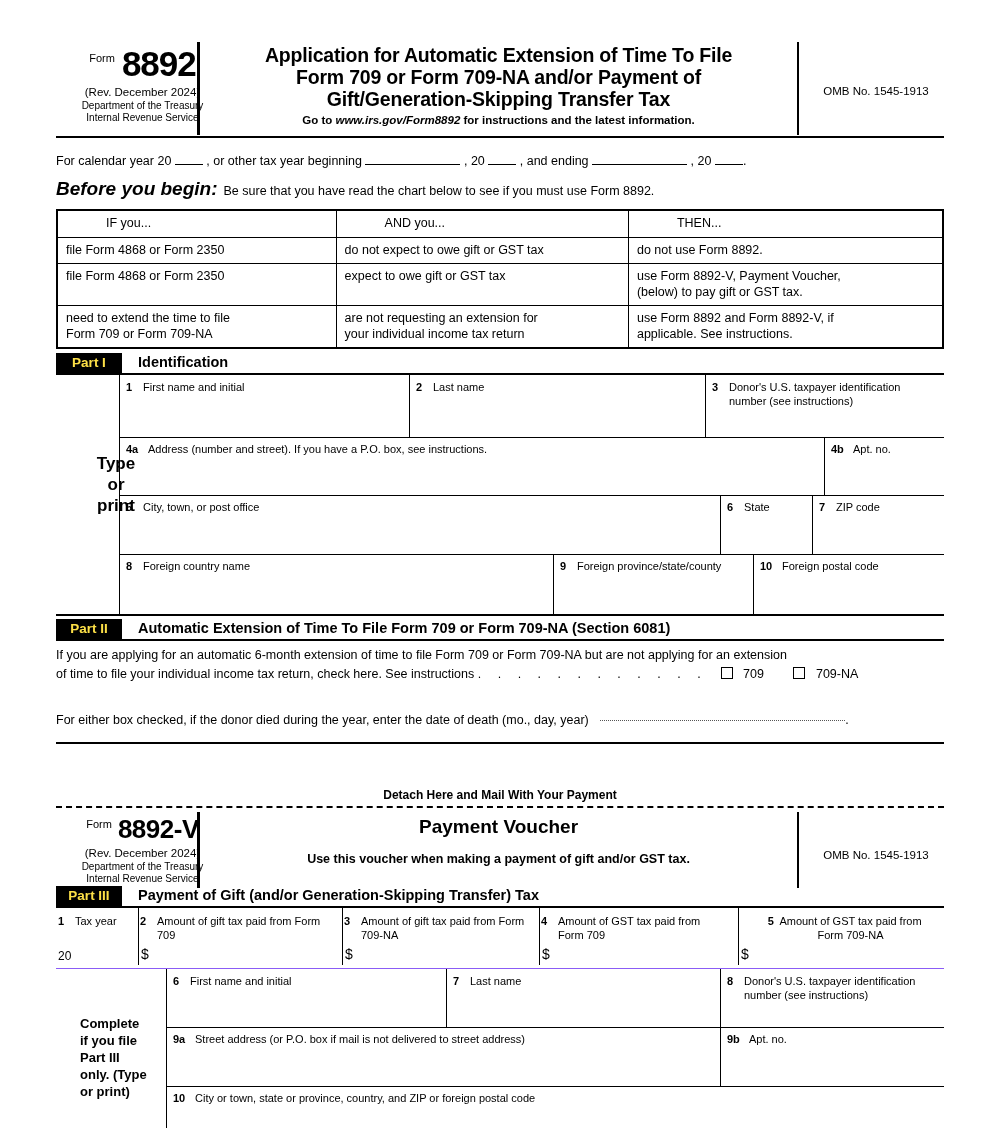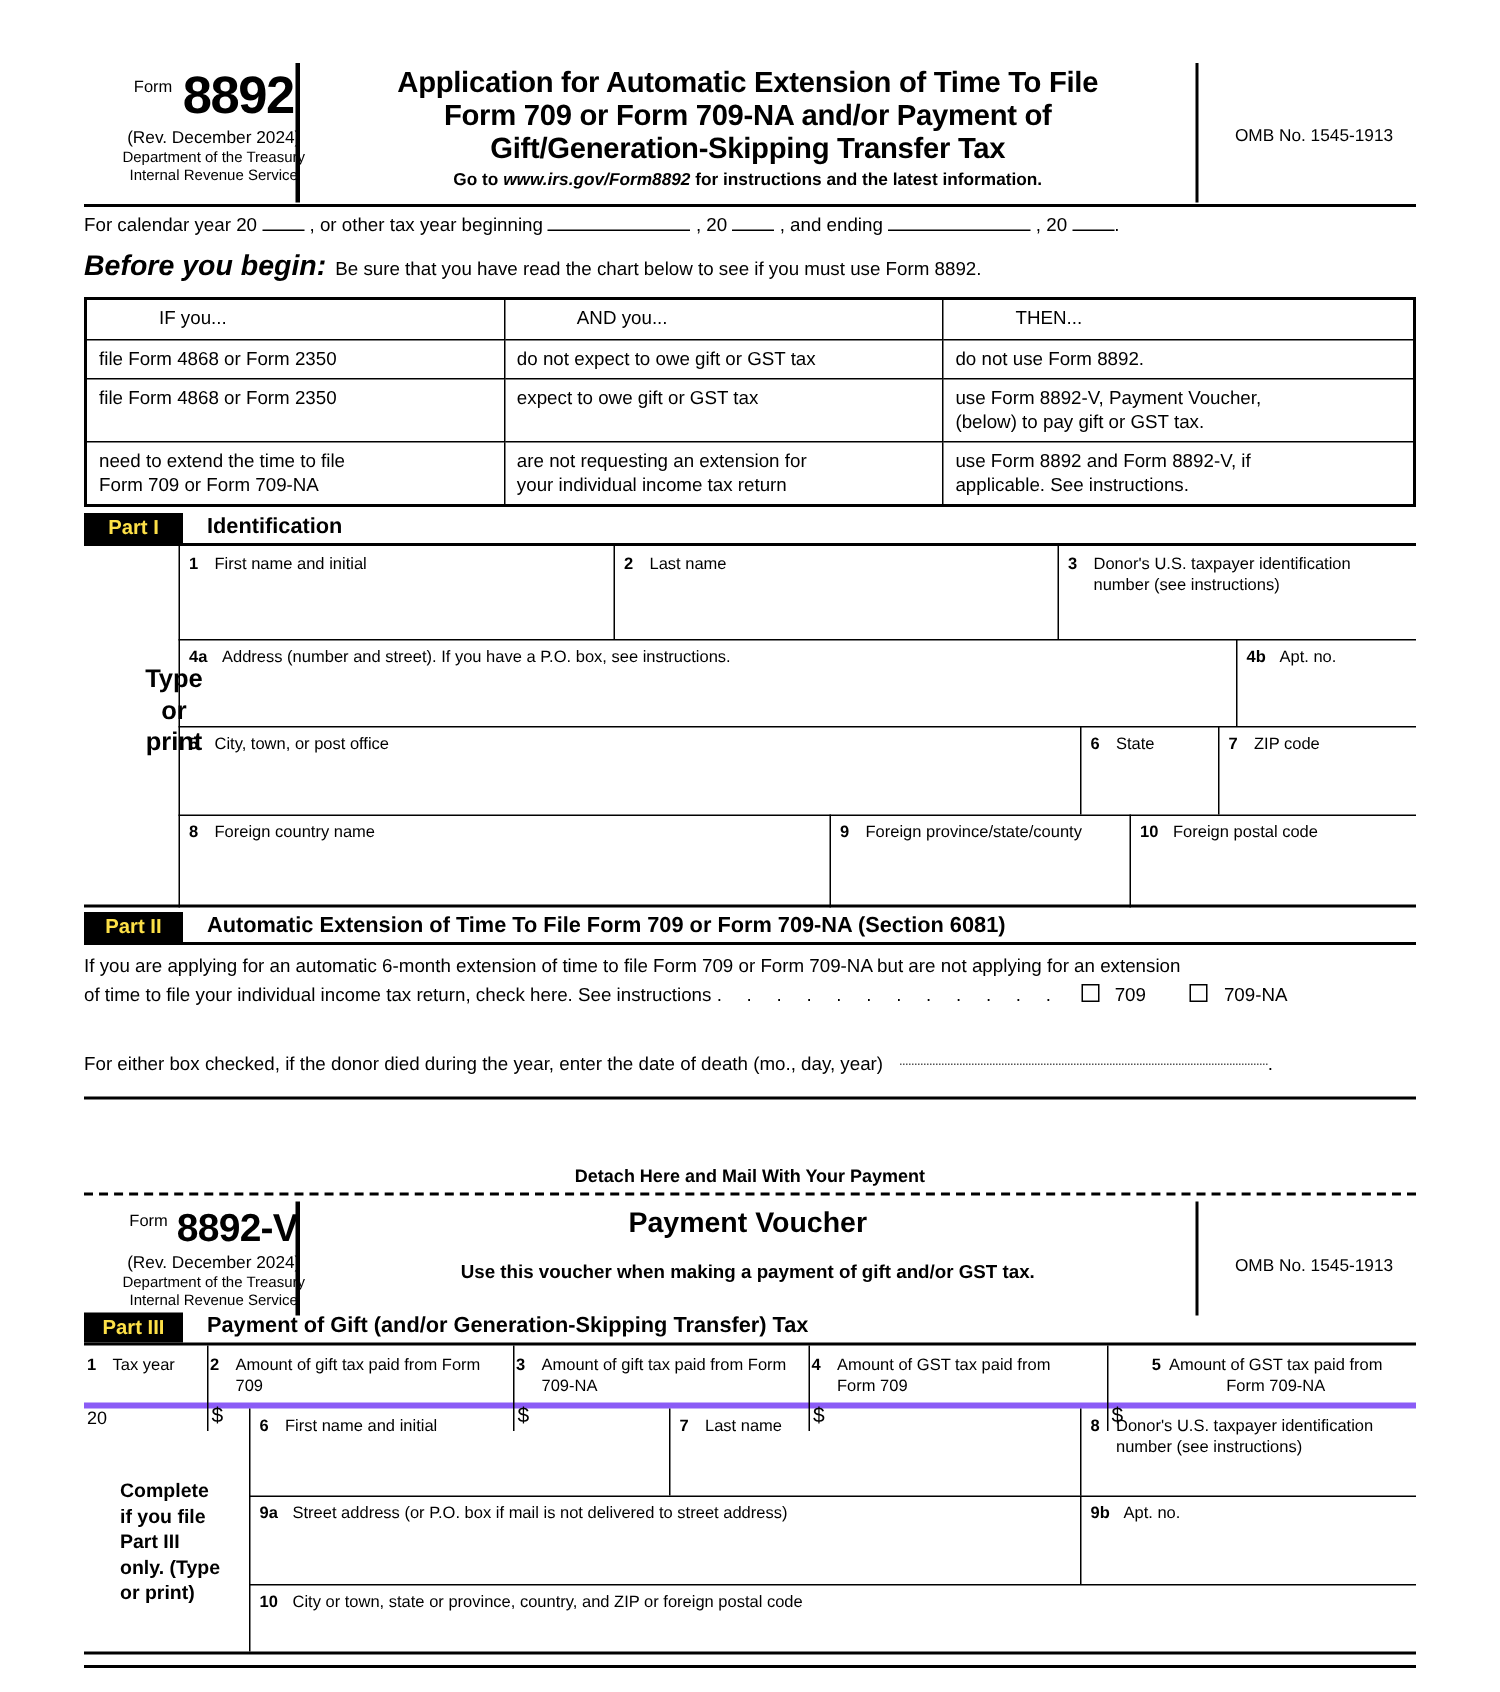--- a/index.html
+++ b/index.html
@@ -23,21 +23,21 @@
   .rev { font-size:11.5px; margin-top:2px; }
   .dept { font-size:10px; line-height:11.5px; margin-top:2px; }
   .hdr-mid { position:absolute; left:150px; width:585px; top:0; text-align:center; }
   .hdr-title { font-size:19.5px; font-weight:bold; line-height:22px; letter-spacing:-0.2px; }
   .hdr-goto { font-size:11.5px; font-weight:bold; margin-top:4px; }
   .hdr-goto i { font-style:italic; }
   .hdr-right { position:absolute; left:752px; right:0; top:0; height:78px; display:flex; align-items:center; justify-content:center; }
   .omb { font-size:11.5px;margin-top:16px; }
 
   
-  .calyear { border-top:2.5px solid #000; padding-top:5px; font-size:12.5px; margin-top:7px; }
+  .calyear { border-top:2.5px solid #000; padding-top:16px; font-size:12.5px; margin-top:7px; }
   .ul { display:inline-block; border-bottom:1px solid #000; }
   .ul.s { width:28px; }
   .ul.m { width:95px; }
 
   
   .byb { margin-top:10px; }
   .byb-b { font-size:19px; font-weight:bold; font-style:italic; }
   .byb-t { font-size:12.5px; margin-left:6px; }
 
   
@@ -79,21 +79,21 @@
   .vh-vline-1 { position:absolute; left:141px; top:-2px; bottom:-2px; width:3px; background:#000; }
   .vh-vline-2 { position:absolute; left:741px; top:-2px; bottom:-2px; width:2px; background:#000; }
   .vh-num { font-size:26px; font-weight:bold; letter-spacing:-0.5px; display:inline-block; margin-left:6px; }
   .vh-mid { position:absolute; left:150px; width:585px; top:2px; text-align:center; }
   .vh-title { font-size:19px; font-weight:bold; }
   .vh-sub { font-size:12.5px; font-weight:bold; margin-top:14px; }
   .vh-right { position:absolute; left:752px; right:0; top:0; height:66px; display:flex; align-items:center; justify-content:center; }
 
   
   .p3 { position:relative; border-bottom:2.5px solid #000; }
-  .p3row1 { position:relative; height:42px; border-bottom:4px solid #8b5cf6;text-decoration:underline; }
+  .p3row1 { position:relative; height:61px; border-bottom:1px solid #8b5cf6;text-decoration:underline; }
   .p3rest { position:relative; height:162px; }
   .dollar { font-size:14px; position:absolute; bottom:2px; }
 
   
   .footer { position:relative; margin-top:7px; border-top:2.5px solid #000; padding-top:6px; font-size:12px; font-weight:bold; }
 </style>
 </head>
 <body>
 
 <div class="page">

